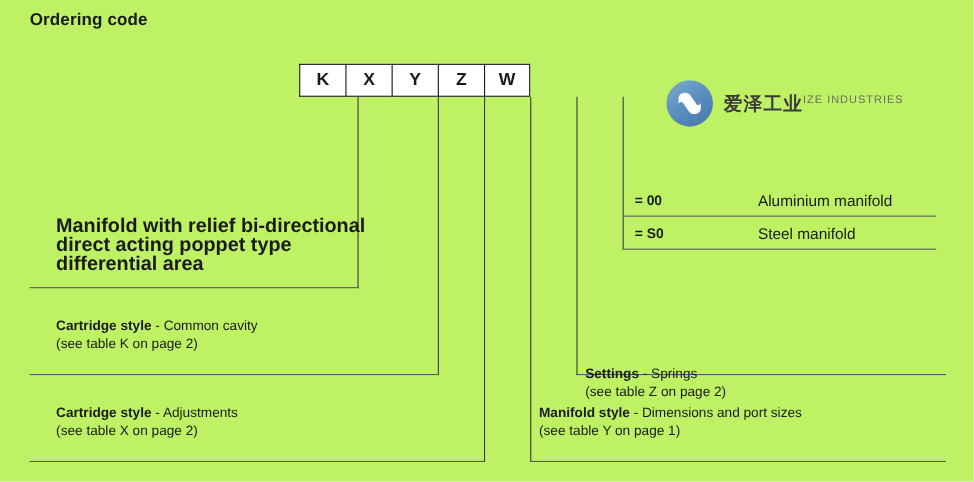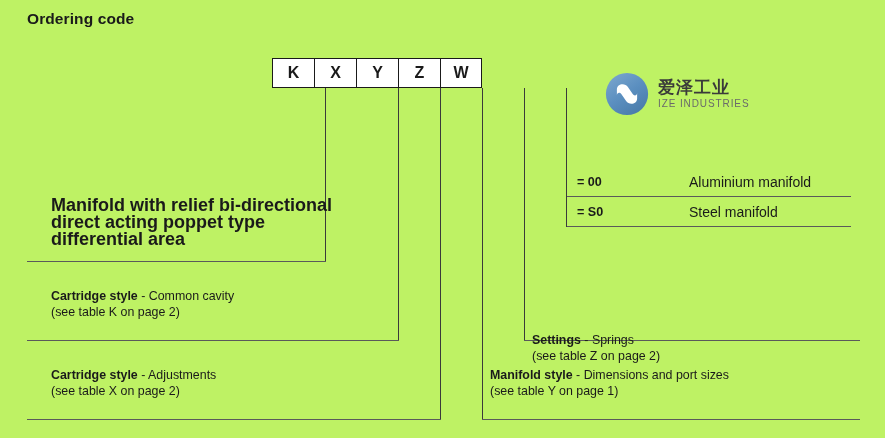--- a/index.html
+++ b/index.html
@@ -127,21 +127,21 @@
   
   .logo {
     position: absolute;
     left: 605px;
     top: 72px;
     display: flex;
     align-items: center;
     gap: 9px;
   }
   .logo-mark { width: 44px; height: 44px; display:block; }
-  .logo-text { display: flex; flex-direction: column; justify-content: center; }
+  .logo-text { display: flex; flex-direction: row; justify-content: center; }
   .logo-cn {
     font-size: 17px;
     font-weight: bold;
     color: #3a3a3a;
     letter-spacing: 1px;
     line-height: 19px;
   }
   .logo-en {
     font-size: 10px;
     color: #6a6a6a;

